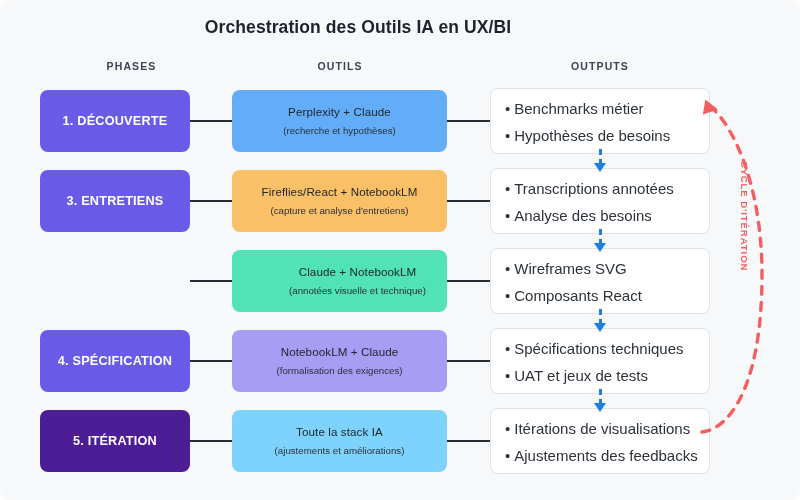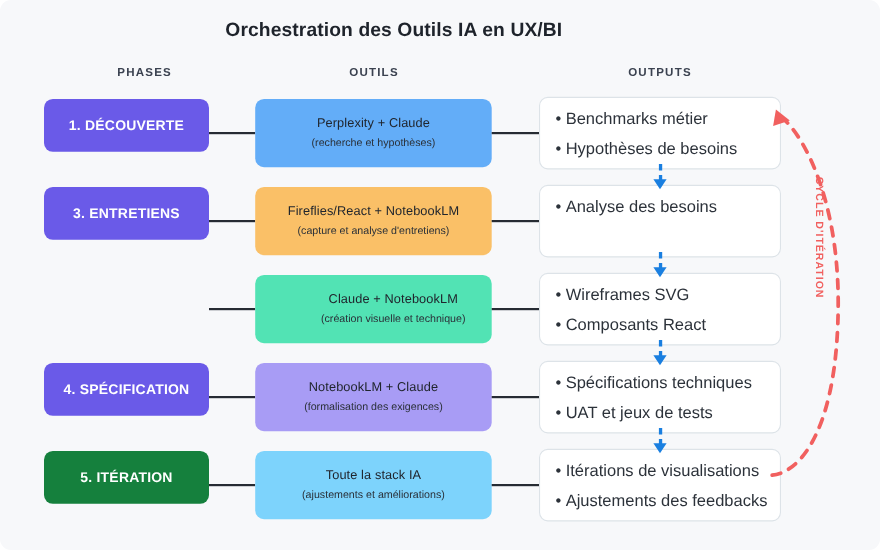--- a/index.html
+++ b/index.html
@@ -53,21 +53,21 @@
     width: 800px;
     height: 80px;
   }
 
   
   .phase-box {
     position: absolute;
     left: 40px;
     top: 8px;
     width: 150px;
-    height: 48px;
+    height: 62px;
     border-radius: 8px;
     display: flex;
     align-items: center;
     justify-content: center;
     color: #ffffff;
     font-size: 12.7px;
     font-weight: bold;
     letter-spacing: 0.2px;
     box-sizing: border-box;
     text-align: center;
@@ -208,29 +208,30 @@
 
   <div class="row" style="top:162px;">
     <div class="phase-box" style="background: rgb(106, 90, 232);">3. ENTRETIENS</div>
     <div class="hline hline-a"></div>
     <div class="tool-box" style="background: rgb(250, 192, 103);">
       <div class="tool-title">Fireflies/React + NotebookLM</div>
       <div class="tool-sub">(capture et analyse d'entretiens)</div>
     </div>
     <div class="hline hline-b"></div>
     <div class="out-box">
+      <div class="out-item"><span class="bullet">•</span><span>Transcriptions annotées</span></div>
       <div class="out-item"><span class="bullet">•</span><span>Analyse des besoins</span></div>
     </div>
   </div>
 
   <div class="row" style="top:242px;">
     <div class="hline hline-a"></div>
     <div class="tool-box" style="background: rgb(82, 227, 180); padding-left: 36px;">
       <div class="tool-title">Claude + NotebookLM</div>
-      <div class="tool-sub">(création visuelle et technique)</div>
+      <div class="tool-sub">(annotées visuelle et technique)</div>
     </div>
     <div class="hline hline-b"></div>
     <div class="out-box">
       <div class="out-item"><span class="bullet">•</span><span>Wireframes SVG</span></div>
       <div class="out-item"><span class="bullet">•</span><span>Composants React</span></div>
     </div>
   </div>
 
   <div class="row" style="top:322px;">
     <div class="phase-box" style="background: rgb(106, 90, 232);">4. SPÉCIFICATION</div>
@@ -240,21 +241,21 @@
       <div class="tool-sub">(formalisation des exigences)</div>
     </div>
     <div class="hline hline-b"></div>
     <div class="out-box">
       <div class="out-item"><span class="bullet">•</span><span>Spécifications techniques</span></div>
       <div class="out-item"><span class="bullet">•</span><span>UAT et jeux de tests</span></div>
     </div>
   </div>
 
   <div class="row" style="top:402px;">
-    <div class="phase-box" style="background: #15803d;">5. ITÉRATION</div>
+    <div class="phase-box" style="background: #4c1d95;">5. ITÉRATION</div>
     <div class="hline hline-a"></div>
     <div class="tool-box" style="background: #7dd3fc;">
       <div class="tool-title">Toute la stack IA</div>
       <div class="tool-sub">(ajustements et améliorations)</div>
     </div>
     <div class="hline hline-b"></div>
     <div class="out-box">
       <div class="out-item"><span class="bullet">•</span><span>Itérations de visualisations</span></div>
       <div class="out-item"><span class="bullet">•</span><span>Ajustements des feedbacks</span></div>
     </div>

